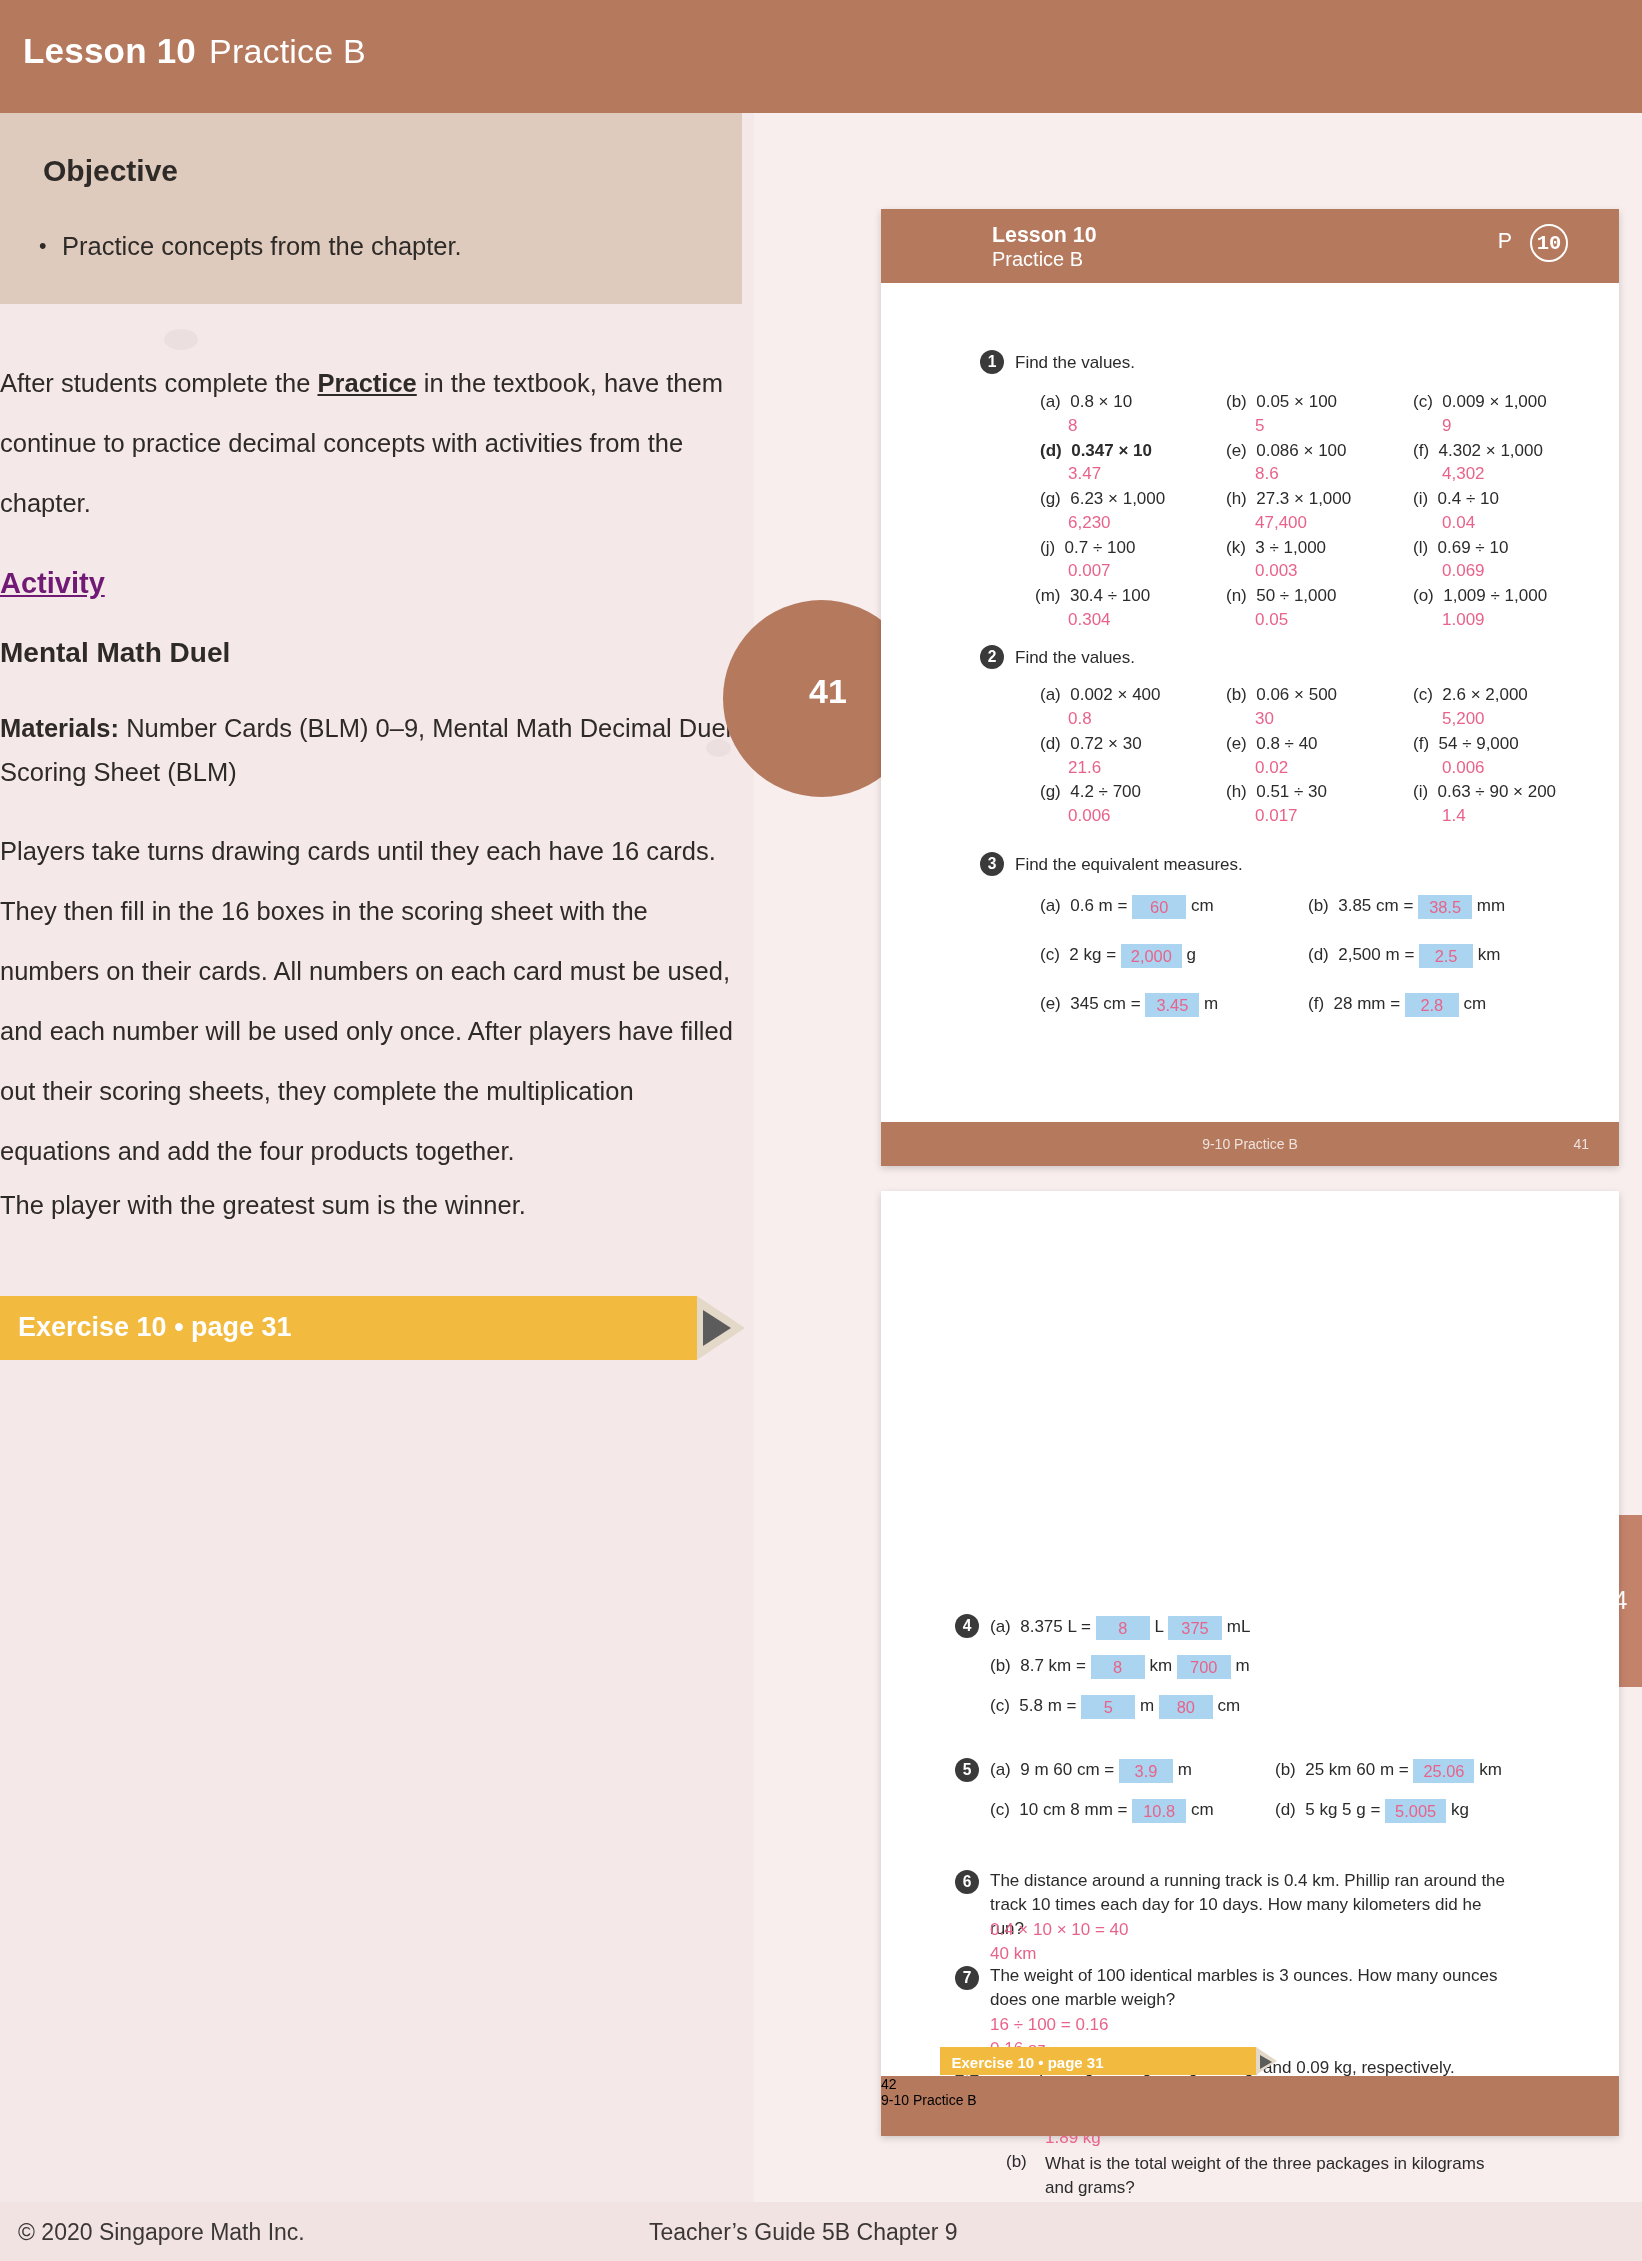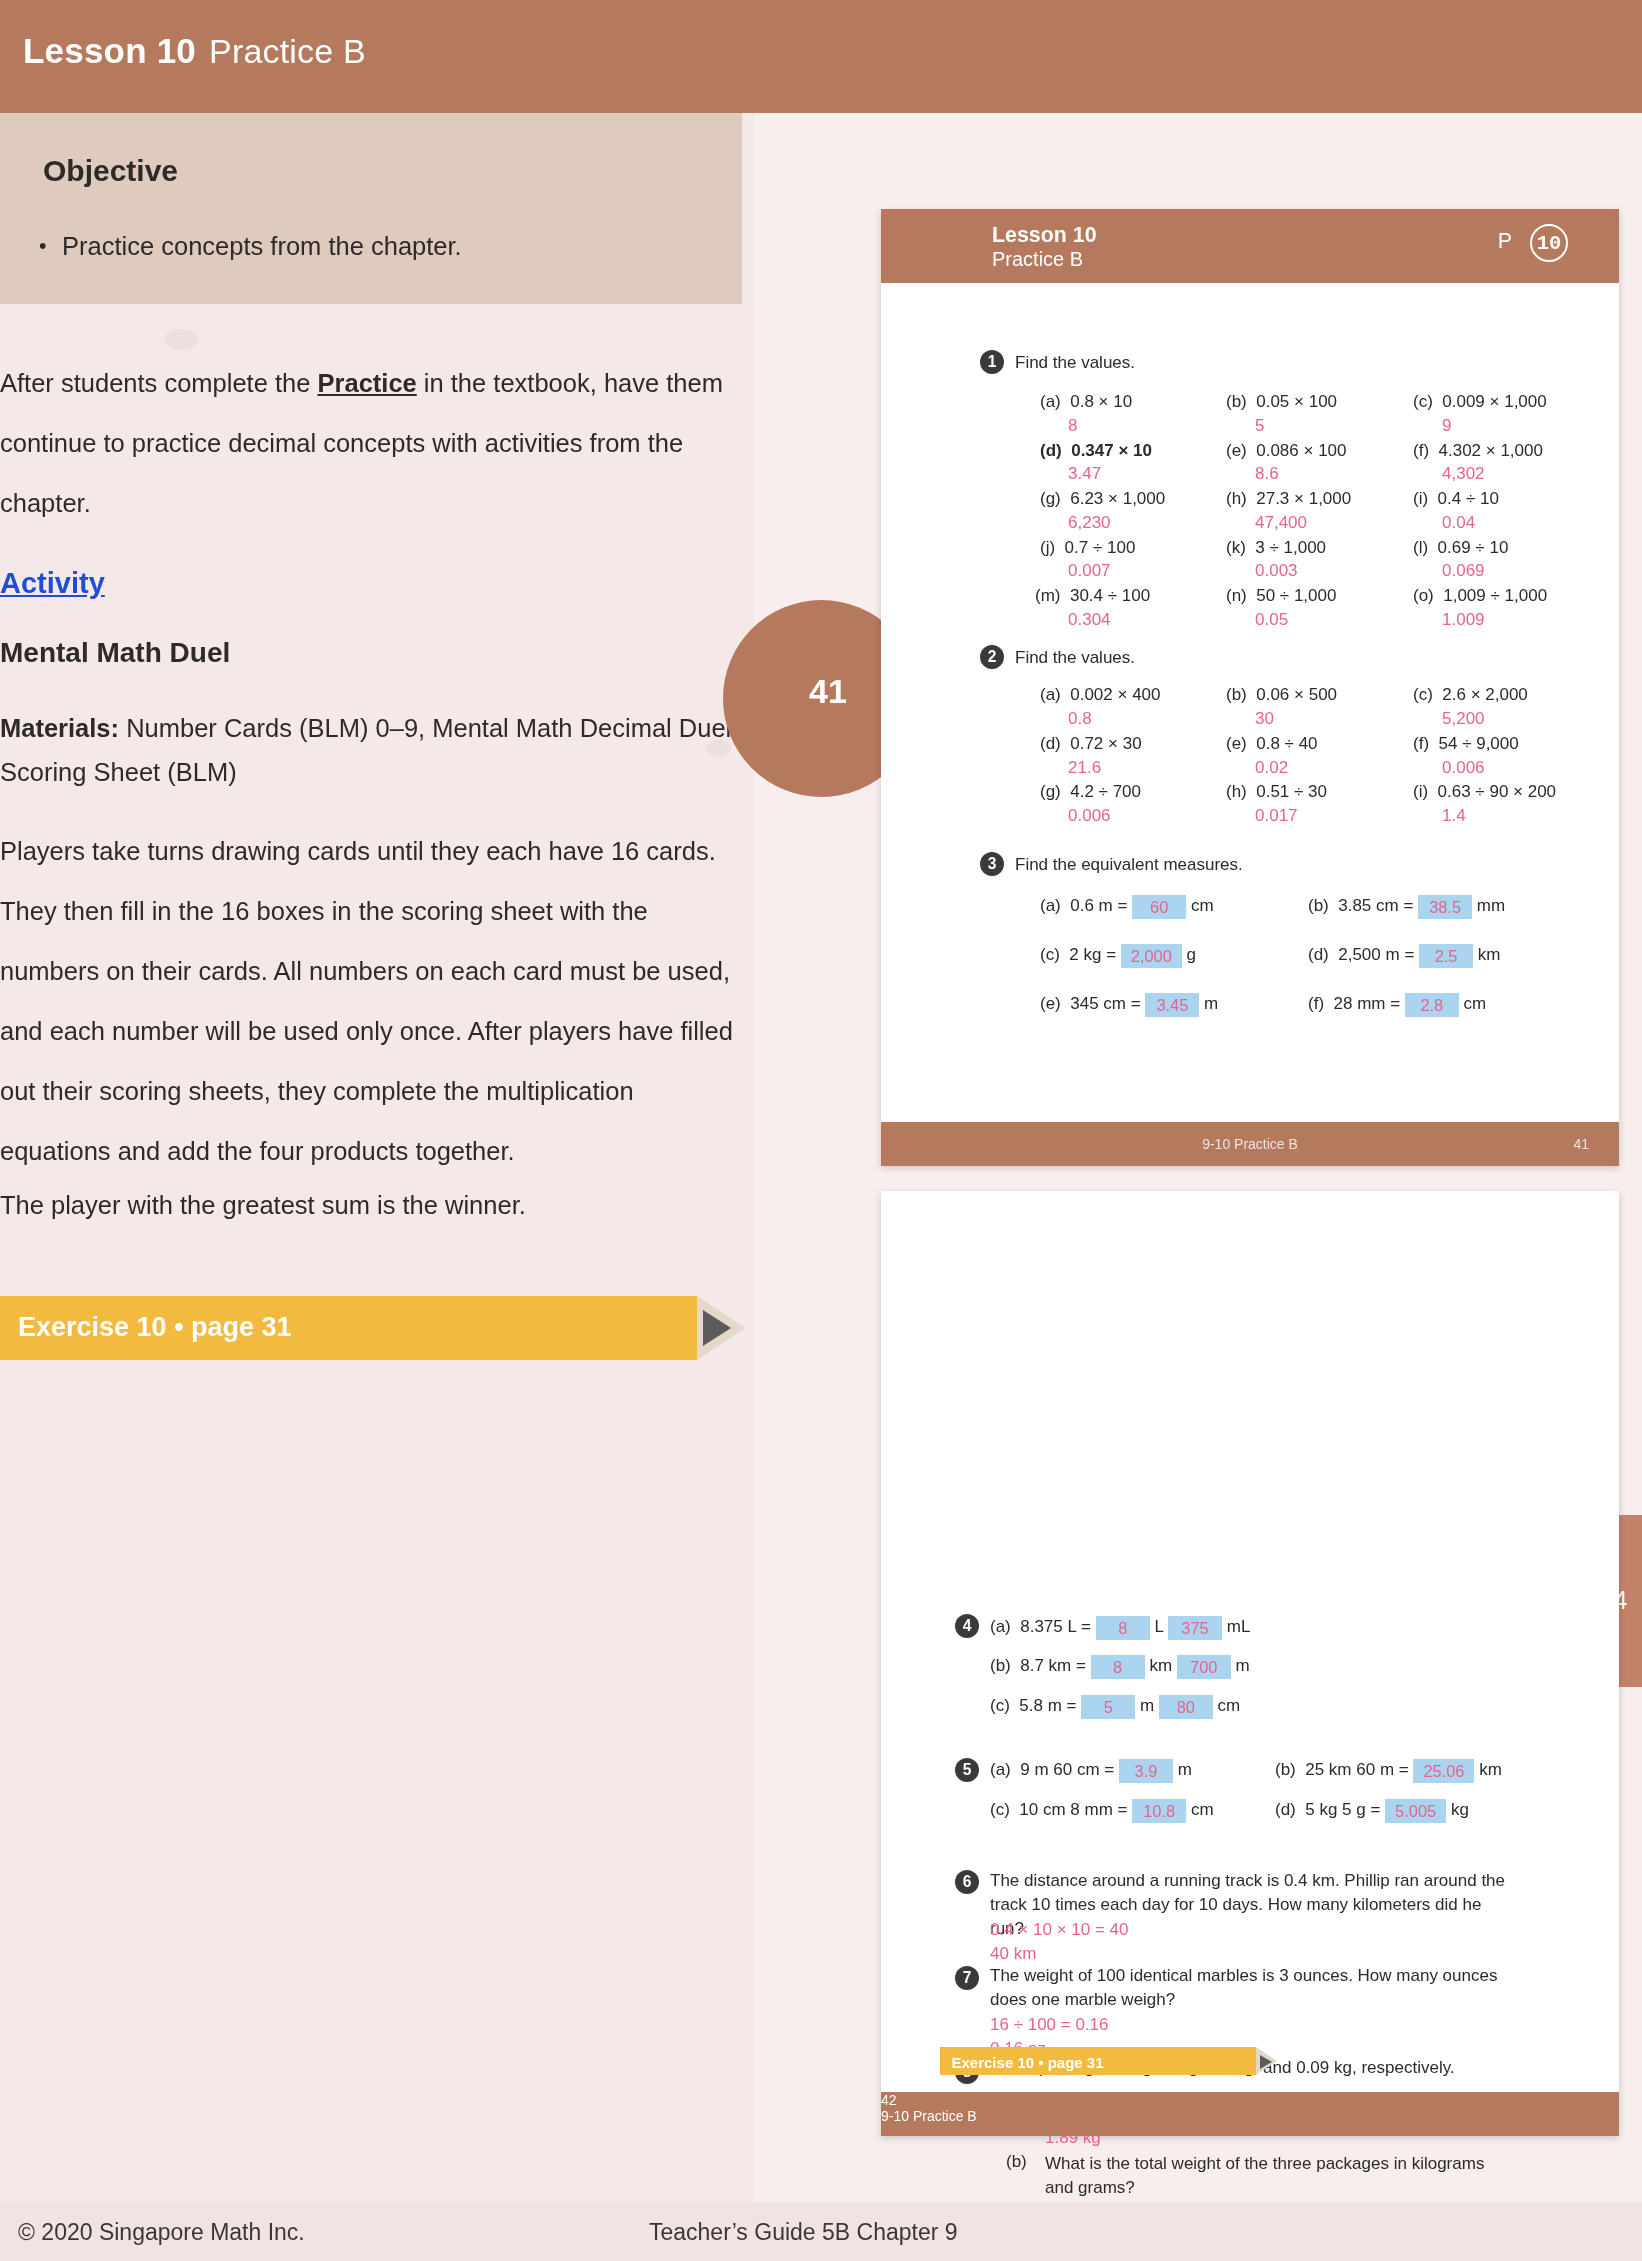--- a/index.html
+++ b/index.html
@@ -45,21 +45,21 @@
   .objective-bullet .dot { position:absolute; left:-23px; top:1.6px; font-size:21.4px;}
   
   .para {
     position:absolute; color:#2e2a28; font-size:25.5px; line-height:60px;
     width:747px; left:0px;
   }
   .para.p1 { top:353px; }
   .para.p1 u { text-decoration:underline; font-weight:bold;}
   .activity-head {
     position:absolute; left:0px; top:567px; font-size:29px; font-weight:bold;
-    color:#1d4ed8; text-decoration:underline;
+    color:#701a75; text-decoration:underline;
   }
   .activity-sub {
     position:absolute; left:0px; top:637px; font-size:28px; font-weight:bold; color:#2e2a28;
   }
   .materials {
     position:absolute; left:0px; top:706px; font-size:25.5px; line-height:44px; color:#2e2a28; width:739px;
   }
   .materials b { font-weight:bold;}
   .para.p2 { top:821px; }
   .para.p3 { top:1175px; }
@@ -130,22 +130,22 @@
   .item  { position:absolute; font-size:17px; color:#2b2b2b; white-space:nowrap;}
   .answer-line { position:absolute; font-size:17px; color:#e8638b; white-space:nowrap;}
   .blank {
     display:inline-block; background:#aad4ef; color:#e8638b;
     padding:2.5px 10px; min-width:54px; text-align:center; font-size:16.4px;
     vertical-align:middle;
   }
   
   .ws2 { left:881px; top:1191px; width:738px; height:945px;}
   .ws2-footer {
-    position:absolute; left:0; bottom:0; width:738px; height:44px; background:#b5795e;
-    color:#ffffff; font-size:14px;
+    position:absolute; left:0; bottom:0; width:738px; height:60px; background:#b5795e;
+    color:#000000; font-size:14px;
   }
   .ex-banner2 {
     position:absolute; left:59px; bottom:61px; width:316px; height:28px; background:#f2ba3f;
   }
   .ex-banner2 .lb { position:absolute; left:11.5px; top:6.6px; color:#fff; font-size:15px; font-weight:bold;}
   .pencil-tip2 {
     position:absolute; left:375px; bottom:61px; width:0;height:0;
     border-top:14px solid transparent;border-bottom:14px solid transparent;
     border-left:21.4px solid #e4d9c9;
   }

